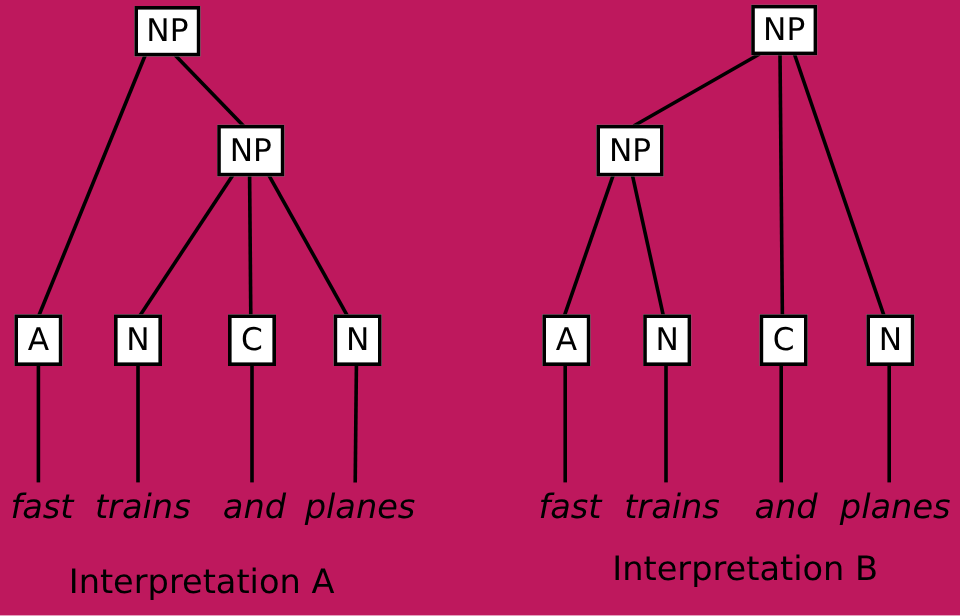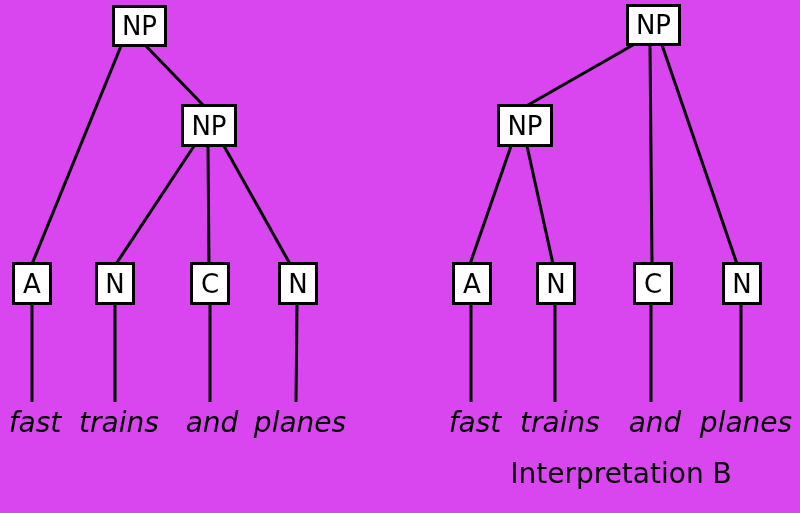--- a/index.html
+++ b/index.html
@@ -4,21 +4,21 @@
 <style>
   html, body {
     margin: 0;
     padding: 0;
     background: #ffffff;
   }
   .canvas {
     position: relative;
     width: 800px;
     height: 513px;
-    background: #d946ef;
+    background: #be185d;
     font-family: "DejaVu Sans", "Liberation Sans", sans-serif;
     color: #000000;
     overflow: hidden;
   }
   .edges {
     position: absolute;
     left: 0;
     top: 0;
     width: 800px;
     height: 513px;
@@ -98,20 +98,21 @@
   <div class="node" style="left:278px; top:262px; width:40px; height:43px;">N</div>
 
   <div class="word" style="left:35px; top:409px;">fast</div>
 
   <div class="word" style="left:119px; top:409px;">trains</div>
 
   <div class="word" style="left:212px; top:409px;">and</div>
 
   <div class="word" style="left:300px; top:409px;">planes</div>
 
+  <div class="caption" style="left:168px; top:471px;">Interpretation A</div>
 
   <div class="node" style="left:626px; top:4px; width:55px; height:42px;">NP</div>
 
   <div class="node" style="left:497px; top:104px; width:56px; height:43px;">NP</div>
 
   <div class="node" style="left:452px; top:262px; width:40px; height:43px;">A</div>
 
   <div class="node" style="left:536px; top:262px; width:40px; height:43px;">N</div>
 
   <div class="node" style="left:633px; top:262px; width:40px; height:43px;">C</div>

